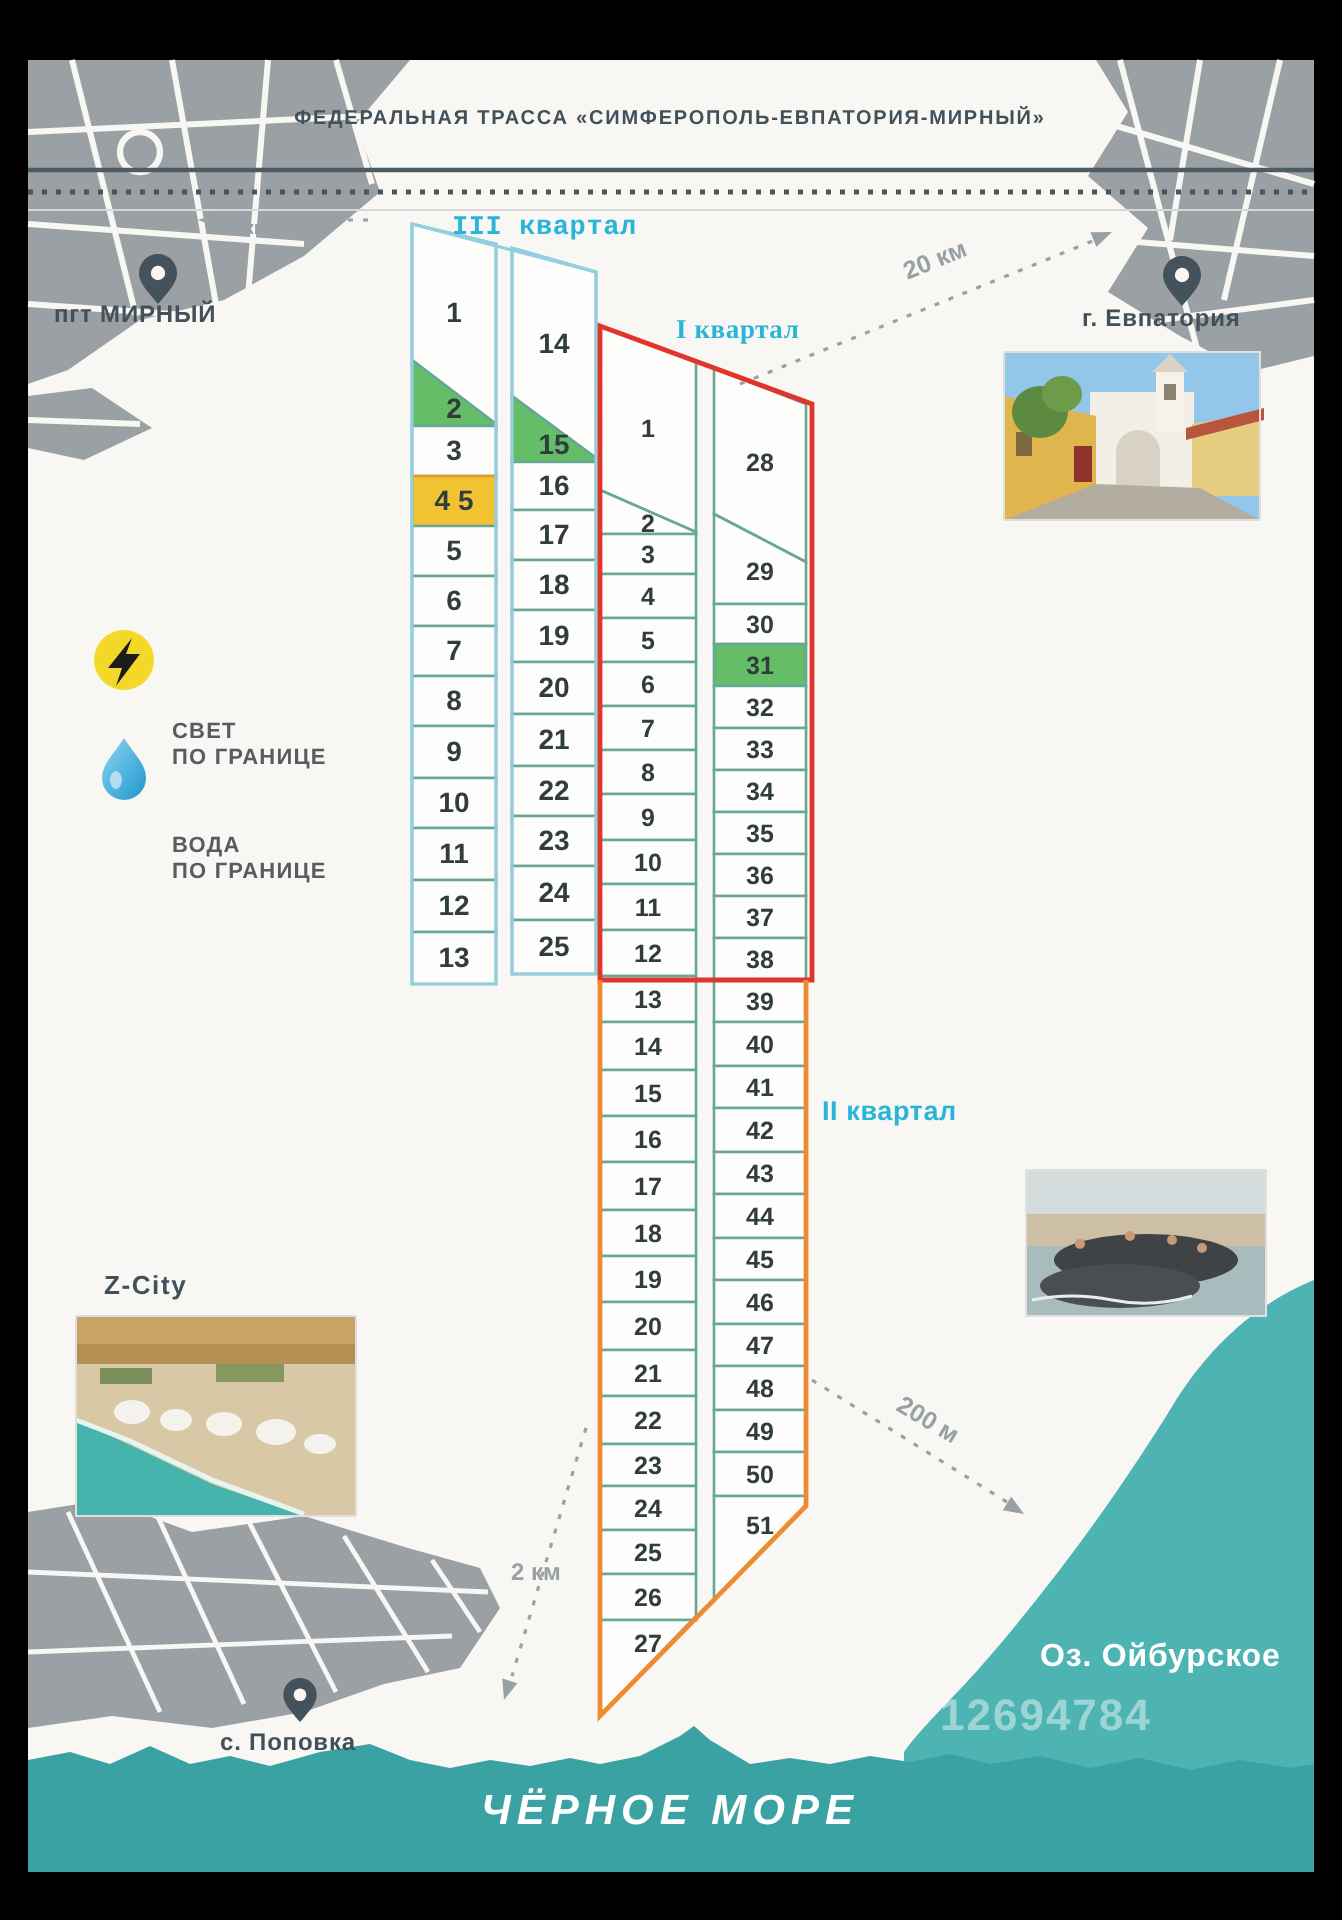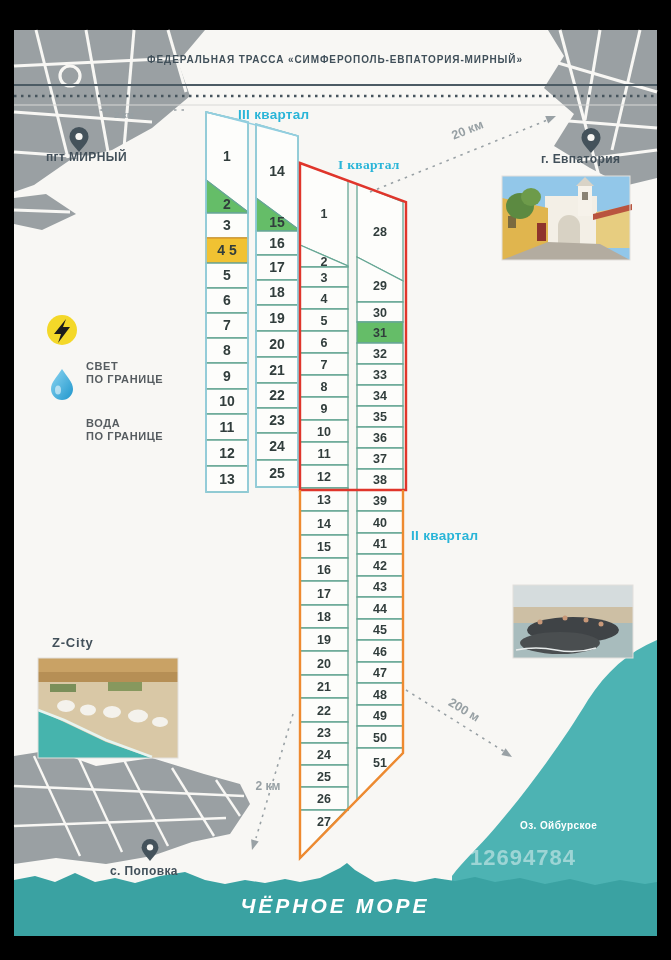--- a/index.html
+++ b/index.html
@@ -8,29 +8,29 @@
   .gfx{position:absolute;left:0;top:0;}
   .lbl{position:absolute;white-space:nowrap;color:#42505a;font-weight:700;}
   .highway{left:85px;top:54px;width:500px;font-size:10px;letter-spacing:.9px;color:#41505a;text-align:center;}
   .q-label{font-size:13.5px;font-weight:800;color:var(--quarter_label);letter-spacing:.3px;}
   .dist{color:#97a0a4;}
   .d-left{left:106px;top:109px;width:36px;font-size:9.5px;text-align:center;}
   .d-right{left:440px;top:123px;width:55px;font-size:12.5px;text-align:center;transform:rotate(-22deg);}
   .d-sea{left:248px;top:779px;width:40px;font-size:12px;text-align:center;}
   .d-lake{left:434px;top:703px;width:60px;font-size:12.5px;text-align:center;transform:rotate(31deg);}
   .place{font-size:12px;letter-spacing:.4px;}
-  .mirny{left:27px;top:150px;width:100px;text-align:right;}
+  .mirny{left:27px;top:150px;width:100px;text-align:left;}
   .evpat{left:541px;top:152px;width:100px;text-align:left;}
   .popov{left:110px;top:864px;width:80px;}
   .zcity{left:52px;top:635px;font-size:13px;letter-spacing:.8px;}
   .legend-text{left:86px;font-size:11px;line-height:13px;letter-spacing:.6px;color:#565c60;margin-top:44px;}
   .lg1{top:316px;} .lg2{top:373px;}
   .sea-label{left:210px;top:894px;width:250px;text-align:center;font-size:21px;font-weight:800;
              color:#fff;letter-spacing:3px;font-style:italic;}
-  .lake-label{left:520px;top:820px;font-size:10px;color:#fff;letter-spacing:.4px;text-align:center;}
+  .lake-label{left:520px;top:820px;font-size:16px;color:#fff;letter-spacing:.4px;text-align:center;}
   .wm-brand{left:480px;top:792px;width:140px;text-align:center;font-size:40px;
             color:rgba(255,255,255,.25);letter-spacing:2px;}
   .wm-num{left:470px;top:845px;width:150px;text-align:left;font-size:22px;
           color:rgba(255,255,255,.45);letter-spacing:1px;}
   .cell{fill:#fdfdfb;stroke:var(--cell_border);stroke-width:1.3;}
   .cell.green{fill:var(--highlight_green);}
   .cell.yellow{fill:var(--highlight_yellow);stroke:#e09b2d;}
   .cellnum{font-family:"Liberation Sans","DejaVu Sans",sans-serif;font-weight:700;font-size:12.5px;
            fill:#313d3c;text-anchor:middle;}
   .cellnum.big{font-size:14px;}
@@ -361,23 +361,23 @@
   <div class="lbl dist d-left">2 км</div>
   <div class="lbl dist d-right">20 км</div>
   <div class="lbl dist d-sea">2 км</div>
   <div class="lbl dist d-lake">200 м</div>
 
   <div class="lbl place mirny">пгт МИРНЫЙ</div>
   <div class="lbl place evpat">г. Евпатория</div>
   <div class="lbl place popov">с. Поповка</div>
   <div class="lbl zcity">Z-City</div>
 
-  <div class="lbl q-label" style="left:238px;top:107px;">III квартал</div>
+  <div class="lbl q-label" style="left:226px;top:107px;font-family:Liberation Mono, monospace;">III квартал</div>
   <div class="lbl q-label" style="left:338px;top:157px;font-family:Liberation Serif, serif;">I квартал</div>
-  <div class="lbl q-label" style="left:411px;top:528px;">II квартал</div>
+  <div class="lbl q-label" style="left:411px;top:548px;">II квартал</div>
 
   <div class="lbl legend-text lg1">
     <span style="display:block">СВЕТ</span>
     <span style="display:block">ПО ГРАНИЦЕ</span>
   </div>
   <div class="lbl legend-text lg2">
     <span style="display:block">ВОДА</span>
     <span style="display:block">ПО ГРАНИЦЕ</span>
   </div>
 

